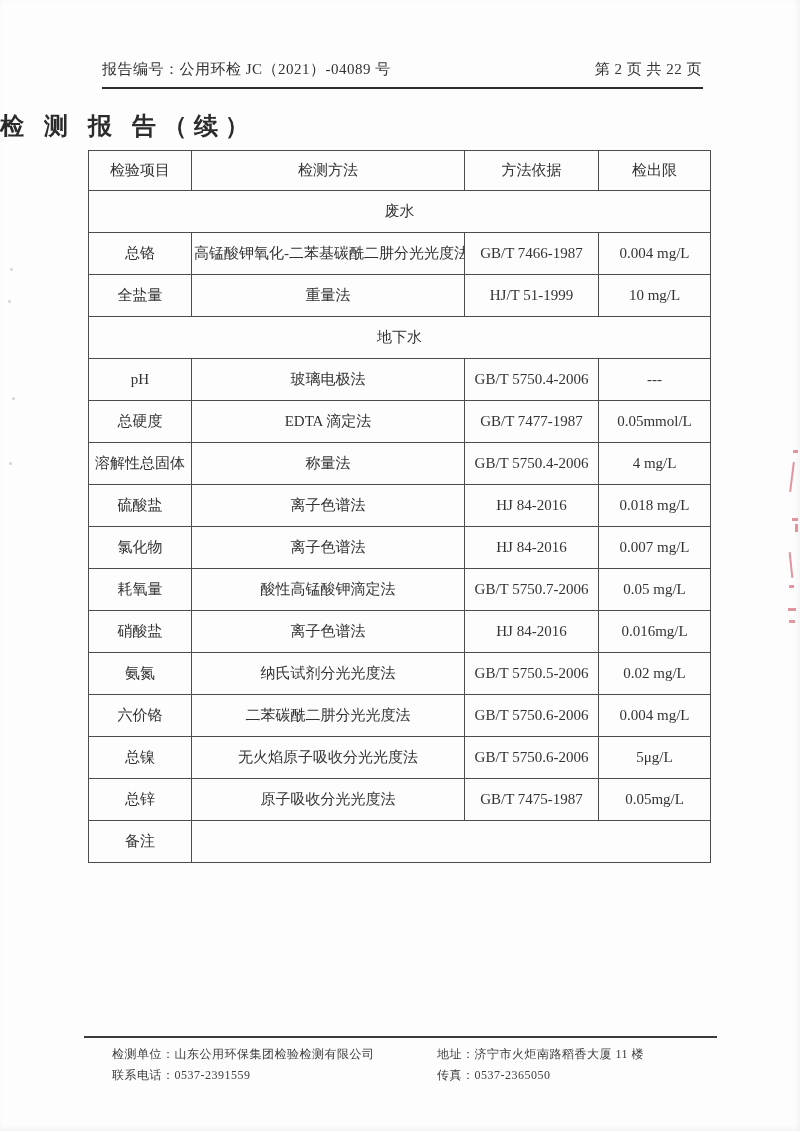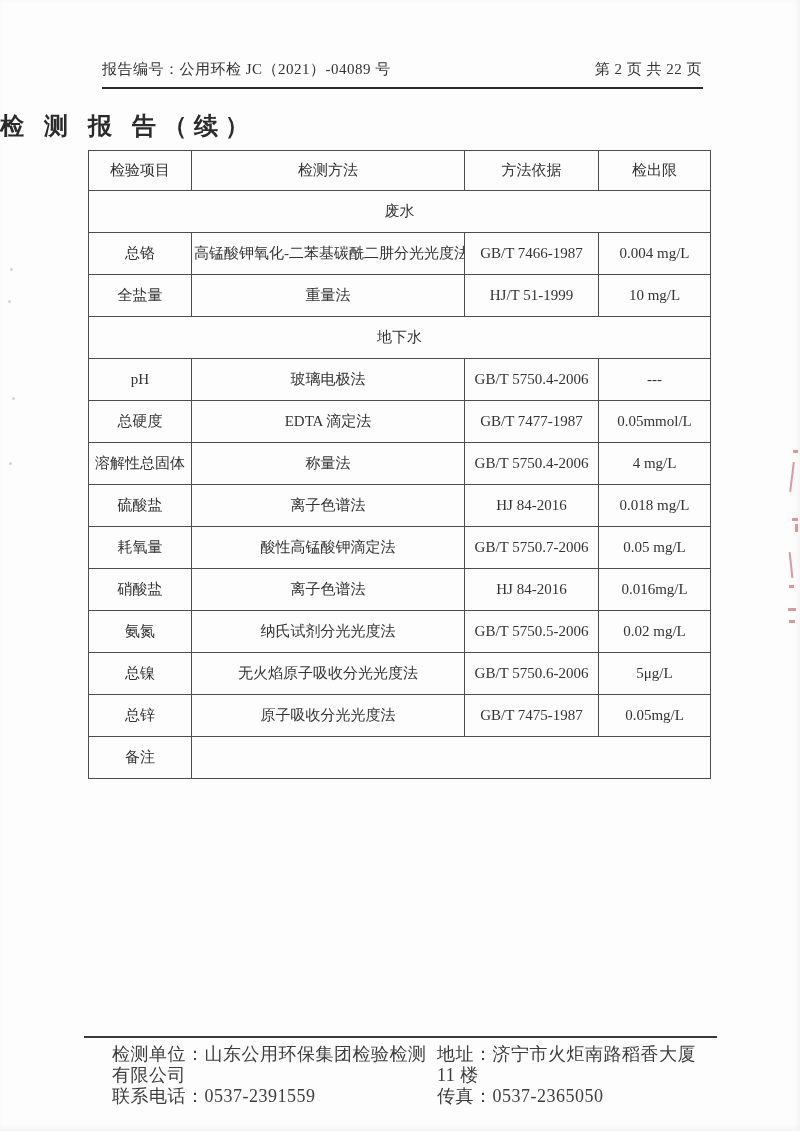--- a/index.html
+++ b/index.html
@@ -77,21 +77,21 @@
   .footer-rule {
     position: absolute;
     left: 84px; top: 1036px;
     width: 633px; height: 2px;
     background: #3a3a3a;
   }
   .footer {
     position: absolute;
     left: 112px; top: 1044px;
     width: 600px;
-    font-size: 18px;
+    font-size: 12px;
     color: #3d3d3d;
     letter-spacing: 0.5px;
   }
   .footer .row { display: flex; line-height: 21px; }
   .footer .cell-left  { width: 325px; }
   .footer .cell-right { width: 275px; }
 
   
   .redmark {
     position: absolute;
@@ -173,36 +173,48 @@
         <td>GB/T 5750.4-2006</td>
         <td>4 mg/L</td>
       </tr>
       <tr>
         <td>硫酸盐</td>
         <td>离子色谱法</td>
         <td>HJ 84-2016</td>
         <td>0.018 mg/L</td>
       </tr>
       <tr>
+        <td>氯化物</td>
+        <td>离子色谱法</td>
+        <td>HJ 84-2016</td>
+        <td>0.007 mg/L</td>
+      </tr>
+      <tr>
         <td>耗氧量</td>
         <td>酸性高锰酸钾滴定法</td>
         <td>GB/T 5750.7-2006</td>
         <td>0.05 mg/L</td>
       </tr>
       <tr>
         <td>硝酸盐</td>
         <td>离子色谱法</td>
         <td>HJ 84-2016</td>
         <td>0.016mg/L</td>
       </tr>
       <tr>
         <td>氨氮</td>
         <td>纳氏试剂分光光度法</td>
         <td>GB/T 5750.5-2006</td>
         <td>0.02 mg/L</td>
+      </tr>
+      <tr>
+        <td>六价铬</td>
+        <td>二苯碳酰二肼分光光度法</td>
+        <td>GB/T 5750.6-2006</td>
+        <td>0.004 mg/L</td>
       </tr>
       <tr>
         <td>总镍</td>
         <td>无火焰原子吸收分光光度法</td>
         <td>GB/T 5750.6-2006</td>
         <td>5μg/L</td>
       </tr>
       <tr>
         <td>总锌</td>
         <td>原子吸收分光光度法</td>

